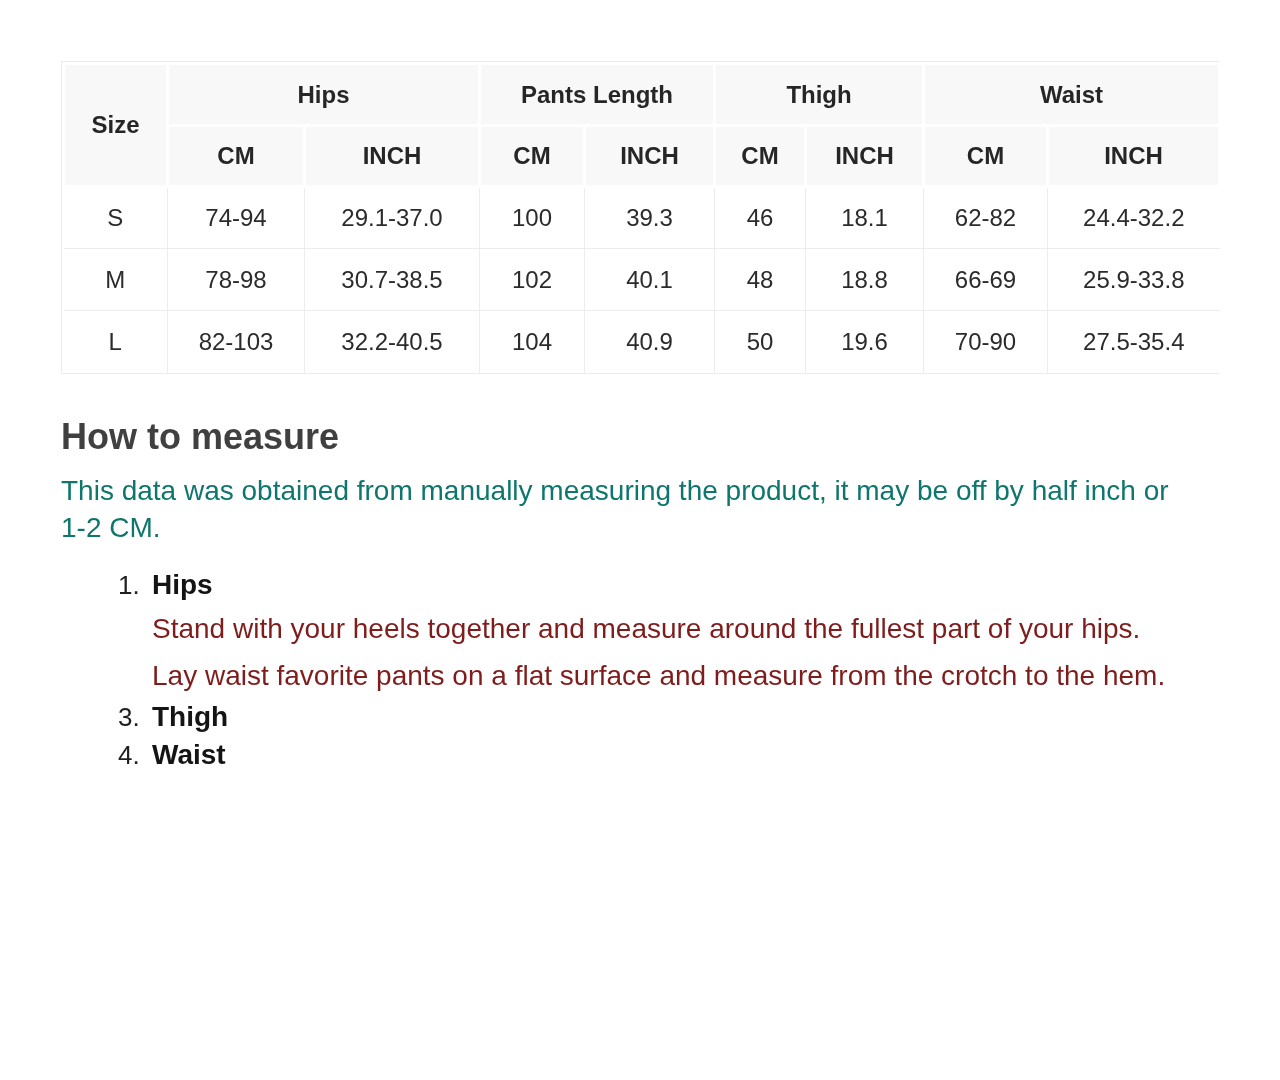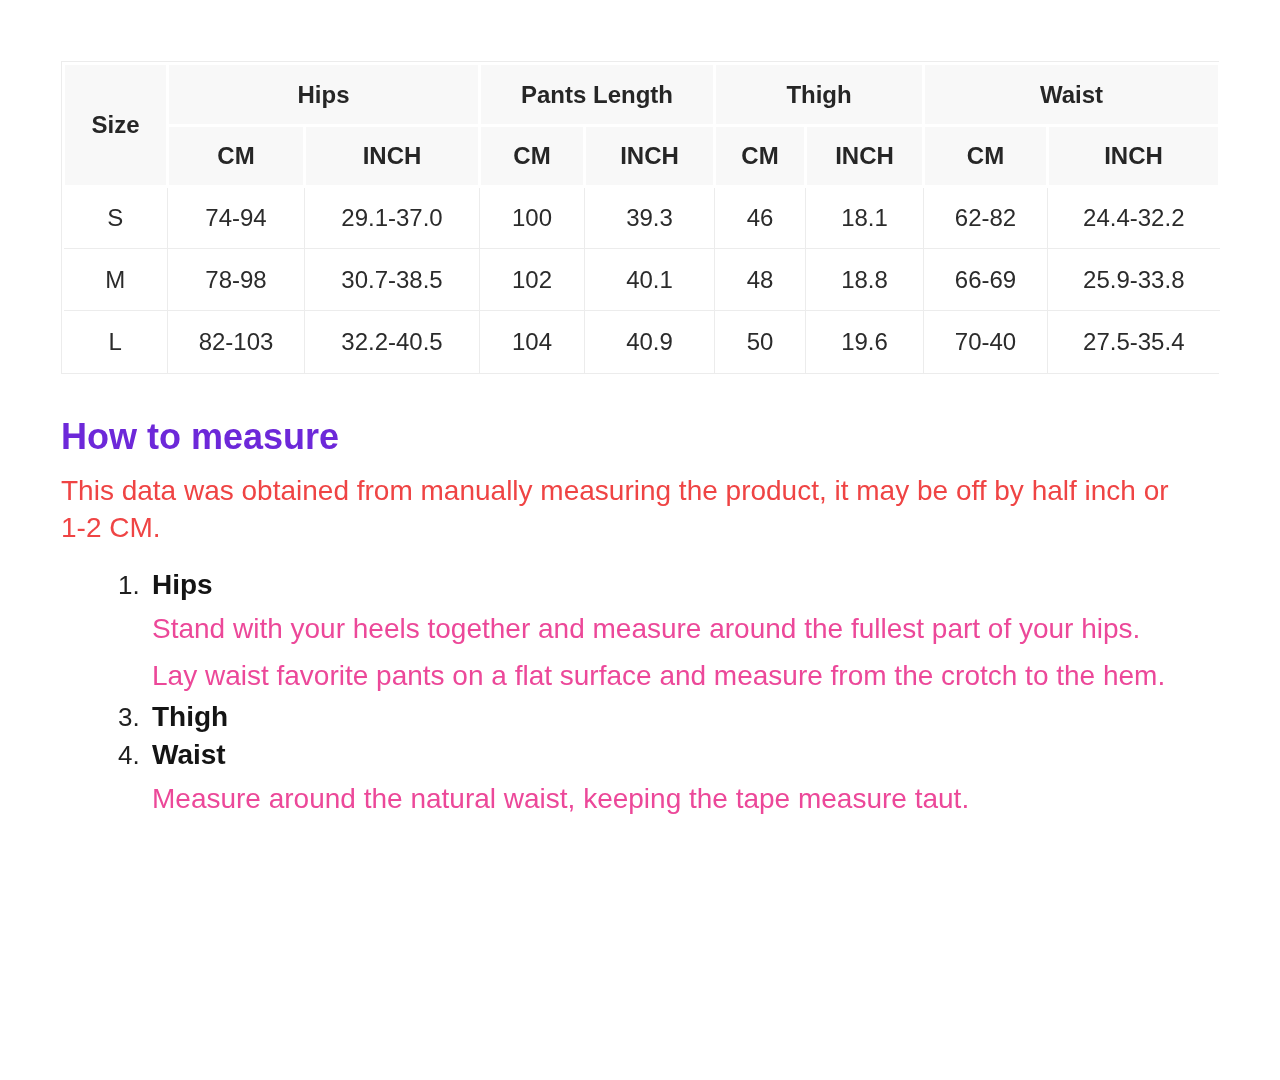--- a/index.html
+++ b/index.html
@@ -46,28 +46,28 @@
   tr.unit-row th { height: 61px; }
   tbody.size-rows td { height: 62px; }
   tbody.size-rows tr td:first-child { border-left: none; }
   tbody.size-rows tr td:last-child { border-right: none; }
   tbody.size-rows tr:last-child td { border-bottom: none; }
 
   
   .htm-heading {
     font-size: 36px;
     font-weight: bold;
-    color: #6d28d9;
+    color: #404040;
     line-height: 42px;
     margin: 42px 0 14px 0;
   }
   .htm-note {
     font-size: 28px;
     line-height: 37px;
-    color: #ef4444;
+    color: #0f766e;
     max-width: 1135px;
     margin: 0 0 26px 0;
   }
   .step-header {
     margin: 0 0 9px 57px;
     line-height: 25px;
     white-space: nowrap;
   }
   .step-num {
     display: inline-block;
@@ -77,21 +77,21 @@
     vertical-align: baseline;
   }
   .step-title {
     font-size: 28px;
     font-weight: bold;
     color: #141414;
   }
   .step-desc {
     font-size: 28px;
     line-height: 37px;
-    color: #ec4899;
+    color: #7f1d1d;
     max-width: 1060px;
     margin: 0 0 10px 91px;
   }
 </style>
 </head>
 <body>
 
 <div class="content">
 
   <div class="table-wrap">
@@ -150,21 +150,21 @@
           <td>25.9-33.8</td>
         </tr>
         <tr>
           <td>L</td>
           <td>82-103</td>
           <td>32.2-40.5</td>
           <td>104</td>
           <td>40.9</td>
           <td>50</td>
           <td>19.6</td>
-          <td>70-40</td>
+          <td>70-90</td>
           <td>27.5-35.4</td>
         </tr>
       </tbody>
     </table>
   </div>
 
   <h2 class="htm-heading">How to measure</h2>
 
   <p class="htm-note">This data was obtained from manually measuring the product, it may be off by half inch or 1-2 CM.</p>
 
@@ -184,18 +184,17 @@
     <div class="step">
       <div class="step-header">
         <span class="step-num">3.</span><span class="step-title">Thigh</span>
       </div>
     </div>
 
     <div class="step">
       <div class="step-header">
         <span class="step-num">4.</span><span class="step-title">Waist</span>
       </div>
-      <div class="step-desc">Measure around the natural waist, keeping the tape measure taut.</div>
     </div>
 
   </div>
 
 </div>
 
 </body></html>

